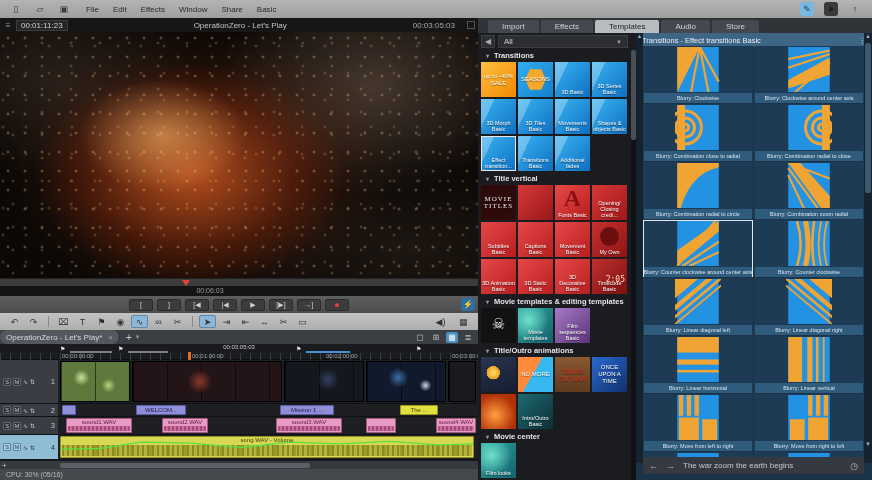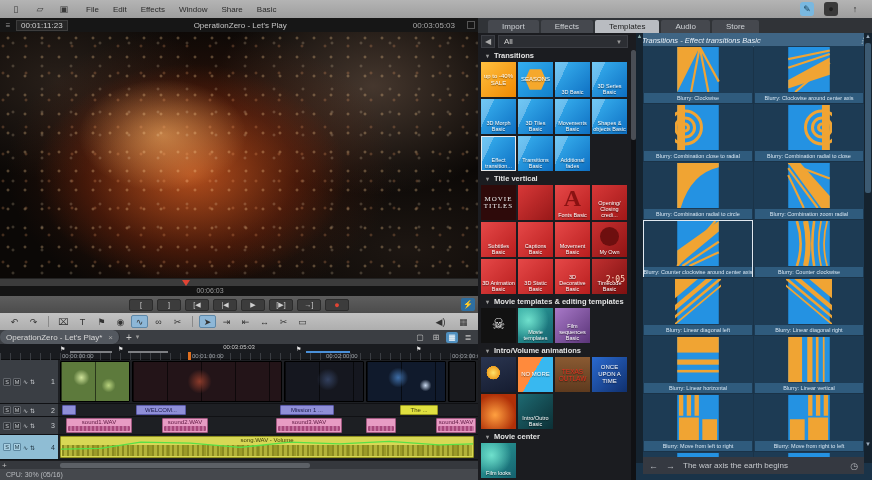--- a/index.html
+++ b/index.html
@@ -177,21 +177,21 @@
   .k-texas .ovl { color:#e03020; font-size:6.5px; }
   .k-once { background:linear-gradient(135deg,#2a6ad0,#10306e); }
   .k-flame { background:radial-gradient(circle at 40% 60%, #ffa040, #b03008 70%); }
   .k-teal-dark { background:linear-gradient(135deg,#1e6a72,#0c3036); }
   #browser-scroll { position:absolute; right:0; top:17px; width:5px; height:430px; background:#101114; }
   #browser-thumb { position:absolute; right:0; top:0; width:5px; height:90px; background:#4a4e55; border-radius:2px; }
 
   
   #detail-panel { left:636px; top:33px; width:236px; height:447px; background:#1a3348; overflow:hidden; }
   #detail-header { height:14px; background:#3f6584; color:#e8f0f8; font-size:7.5px; display:flex; align-items:center;
-    padding:0 6px;font-style:italic; }
+    padding:0 6px; }
   #detail-header .dots { margin-left:auto; color:#cdd; }
   #detail-grid { position:absolute; left:7px; right:8px; top:13px; bottom:17px; display:grid;
     grid-template-columns:1fr 1fr; grid-auto-rows:57px; gap:1px; overflow:hidden; }
   .dcell { position:relative; background:#1d3b54; display:flex; flex-direction:column; align-items:center; }
   .dcell.selected { outline:1px solid #e0e8f0; outline-offset:-1px; }
   .dthumb { width:46px; height:45px; margin-top:1px; }
   .dthumb svg { width:100%; height:100%; display:block; }
   .dcap { position:absolute; left:1px; right:1px; bottom:0; height:10px; background:#2f5b7d; color:#d7e6f2;
     font-size:5.5px; display:flex; align-items:center; justify-content:center; white-space:nowrap; overflow:hidden; }
   #detail-scroll-l { position:absolute; left:636px; top:33px; width:7px; height:430px; background:#15232f; color:#8aa; font-size:6px; text-align:center; }
@@ -522,21 +522,21 @@
           </div>
           <div class="tile k-teal-art">
             <span class="lbl">Movie templates</span>
           </div>
           <div class="tile k-purple">
             <span class="lbl">Film sequences Basic</span>
           </div>
         </div>
         <div class="sec-head">
           <span class="chev">▾</span>
-          <span>Intro/Volume animations</span>
+          <span>Title/Outro animations</span>
         </div>
         <div class="tgrid">
           <div class="tile k-sun"></div>
           <div class="tile k-colorful">
             <span class="ovl">NO MORE</span>
           </div>
           <div class="tile k-texas">
             <span class="ovl">TEXAS OUTLAW</span>
           </div>
           <div class="tile k-once">
@@ -789,17 +789,17 @@
   </div>
   <div id="detail-scroll-l" class="abs"><span>▲</span></div>
   <div id="detail-scroll-r" class="abs">
     <span>▲</span>
     <div class="thumbv"></div>
     <span class="dn">▼</span>
   </div>
   <div id="detail-footer" class="abs">
     <span class="nav">←</span>
     <span class="nav">→</span>
-    <span>The war axis the earth begins</span>
+    <span>The war zoom the earth begins</span>
     <span class="clock">◷</span>
   </div>
 
 </div>
 
 </body></html>

